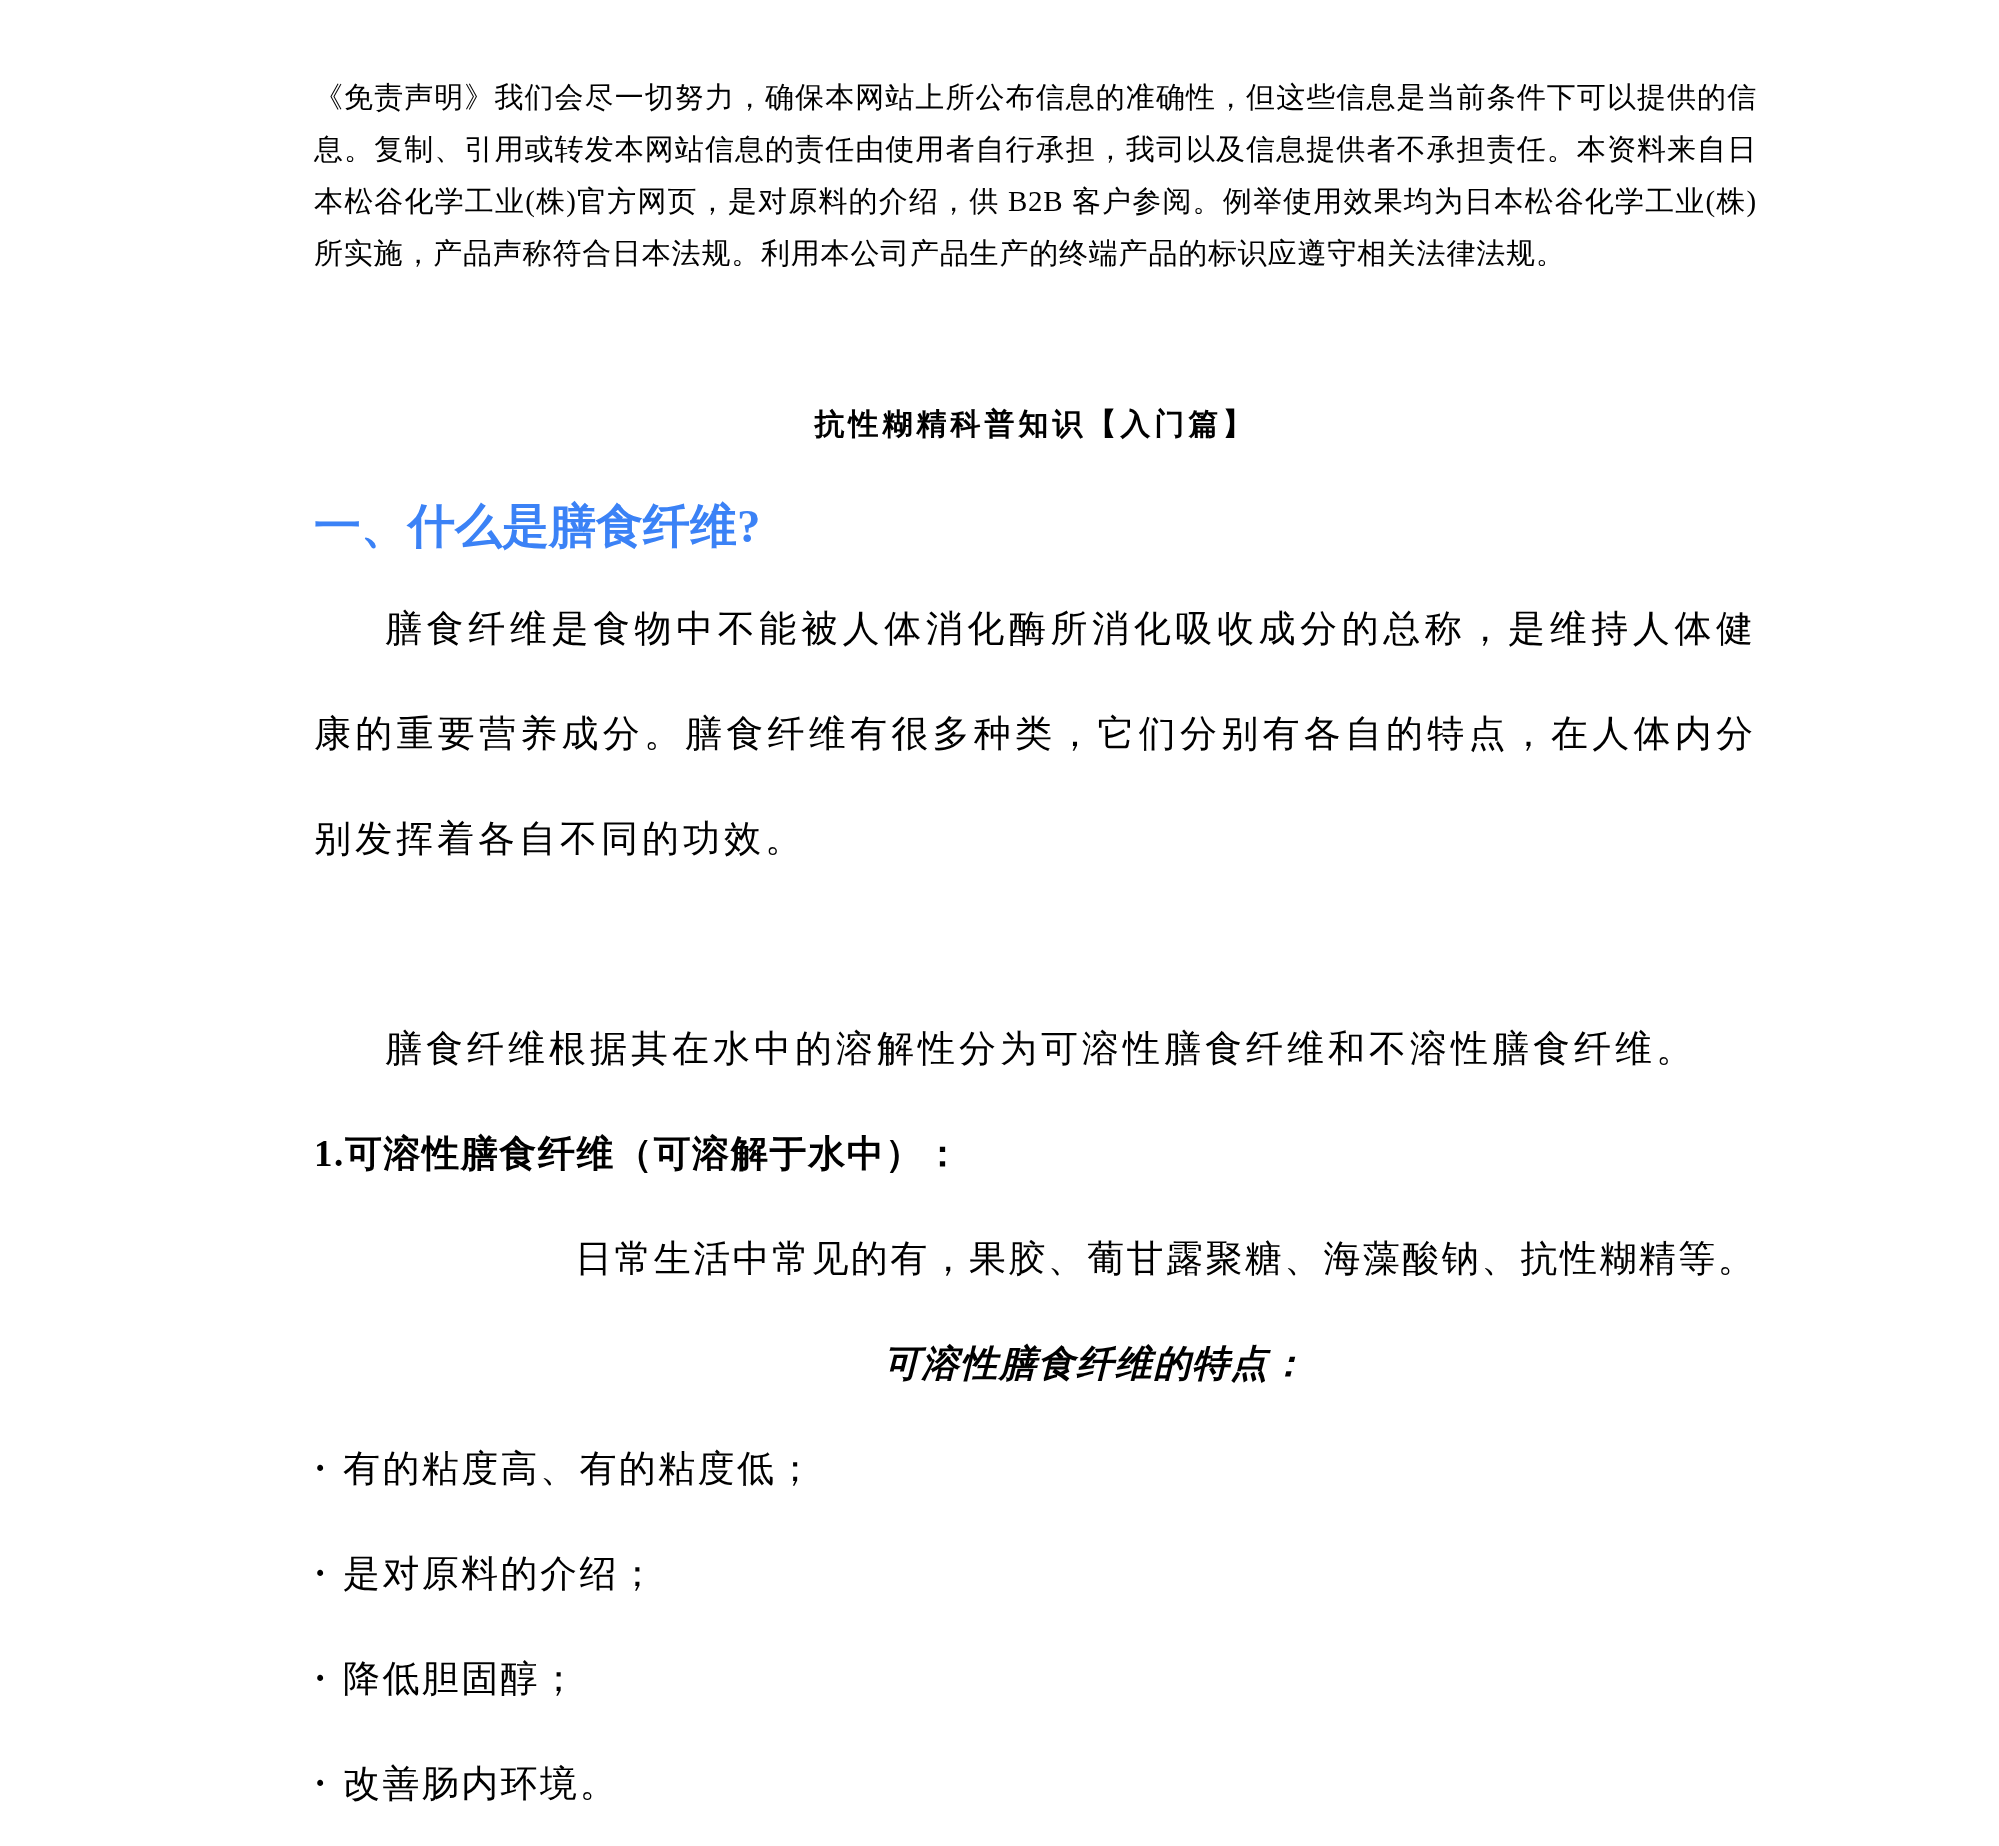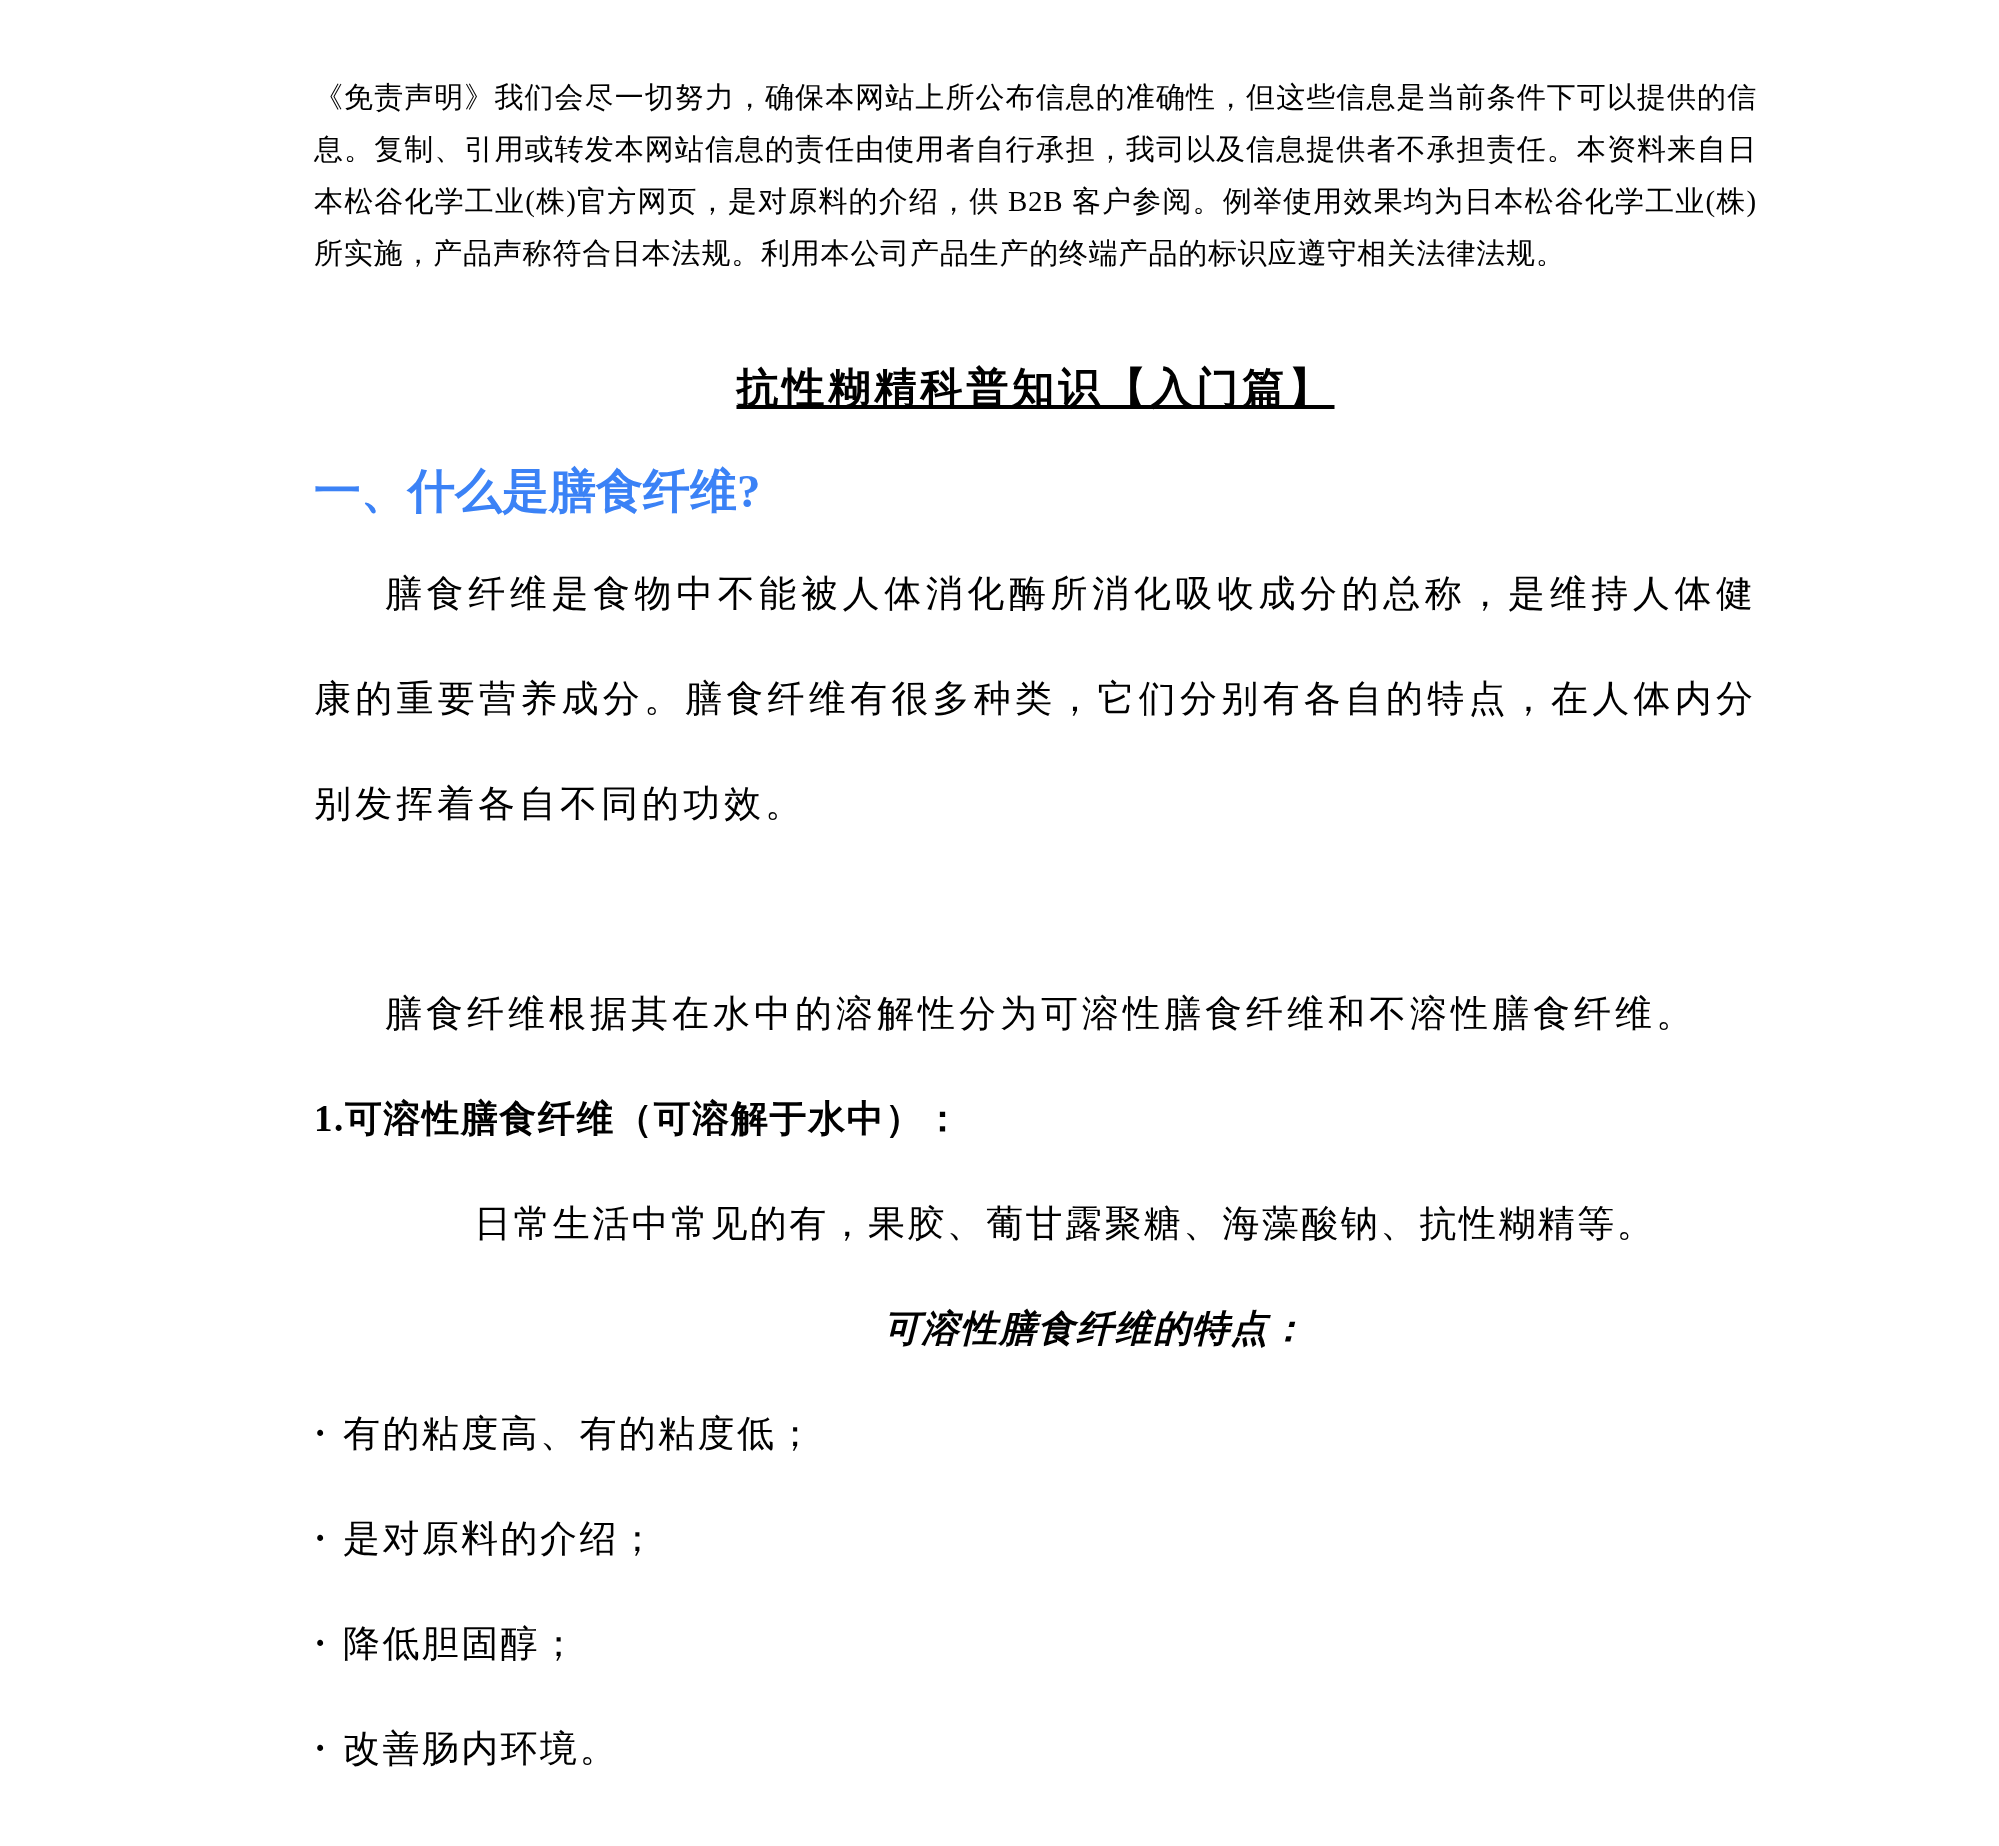--- a/index.html
+++ b/index.html
@@ -15,27 +15,26 @@
     overflow:hidden;
   }
   .disclaimer{
     font-size:29px;
     line-height:52px;
     letter-spacing:0.8px;
     text-align:justify;
     text-justify:inter-character;
   }
   .doc-title{
-    margin-top:82px;
-    font-size:42px;
+    margin-top:117px;
+    font-size:30px;
     line-height:55px;
     font-weight:bold;
     letter-spacing:4px;
     text-align:center;
-    text-decoration:underline;
   }
   .h1-blue{
     margin-top:45px;
     font-size:47px;
     line-height:60px;
     font-weight:bold;
     color:#3b82f6;
   }
   .body-block{
     margin-top:20px;
@@ -48,21 +47,21 @@
   .para-indent{ text-indent:71px; }
   .spacer-line{ height:105px; }
   .subhead-1{
     font-weight:bold;
     letter-spacing:1.6px;
     text-align:left;
   }
   .indent-2{
     margin-left:160px;
     letter-spacing:2.4px;
-    text-align:left;
+    text-align:right;
   }
   .features-head{
     margin-left:120px;
     font-weight:bold;
     letter-spacing:1.6px;
     text-align:center;
     font-style:italic;
   }
   .bullet-line{
     letter-spacing:2.4px;

